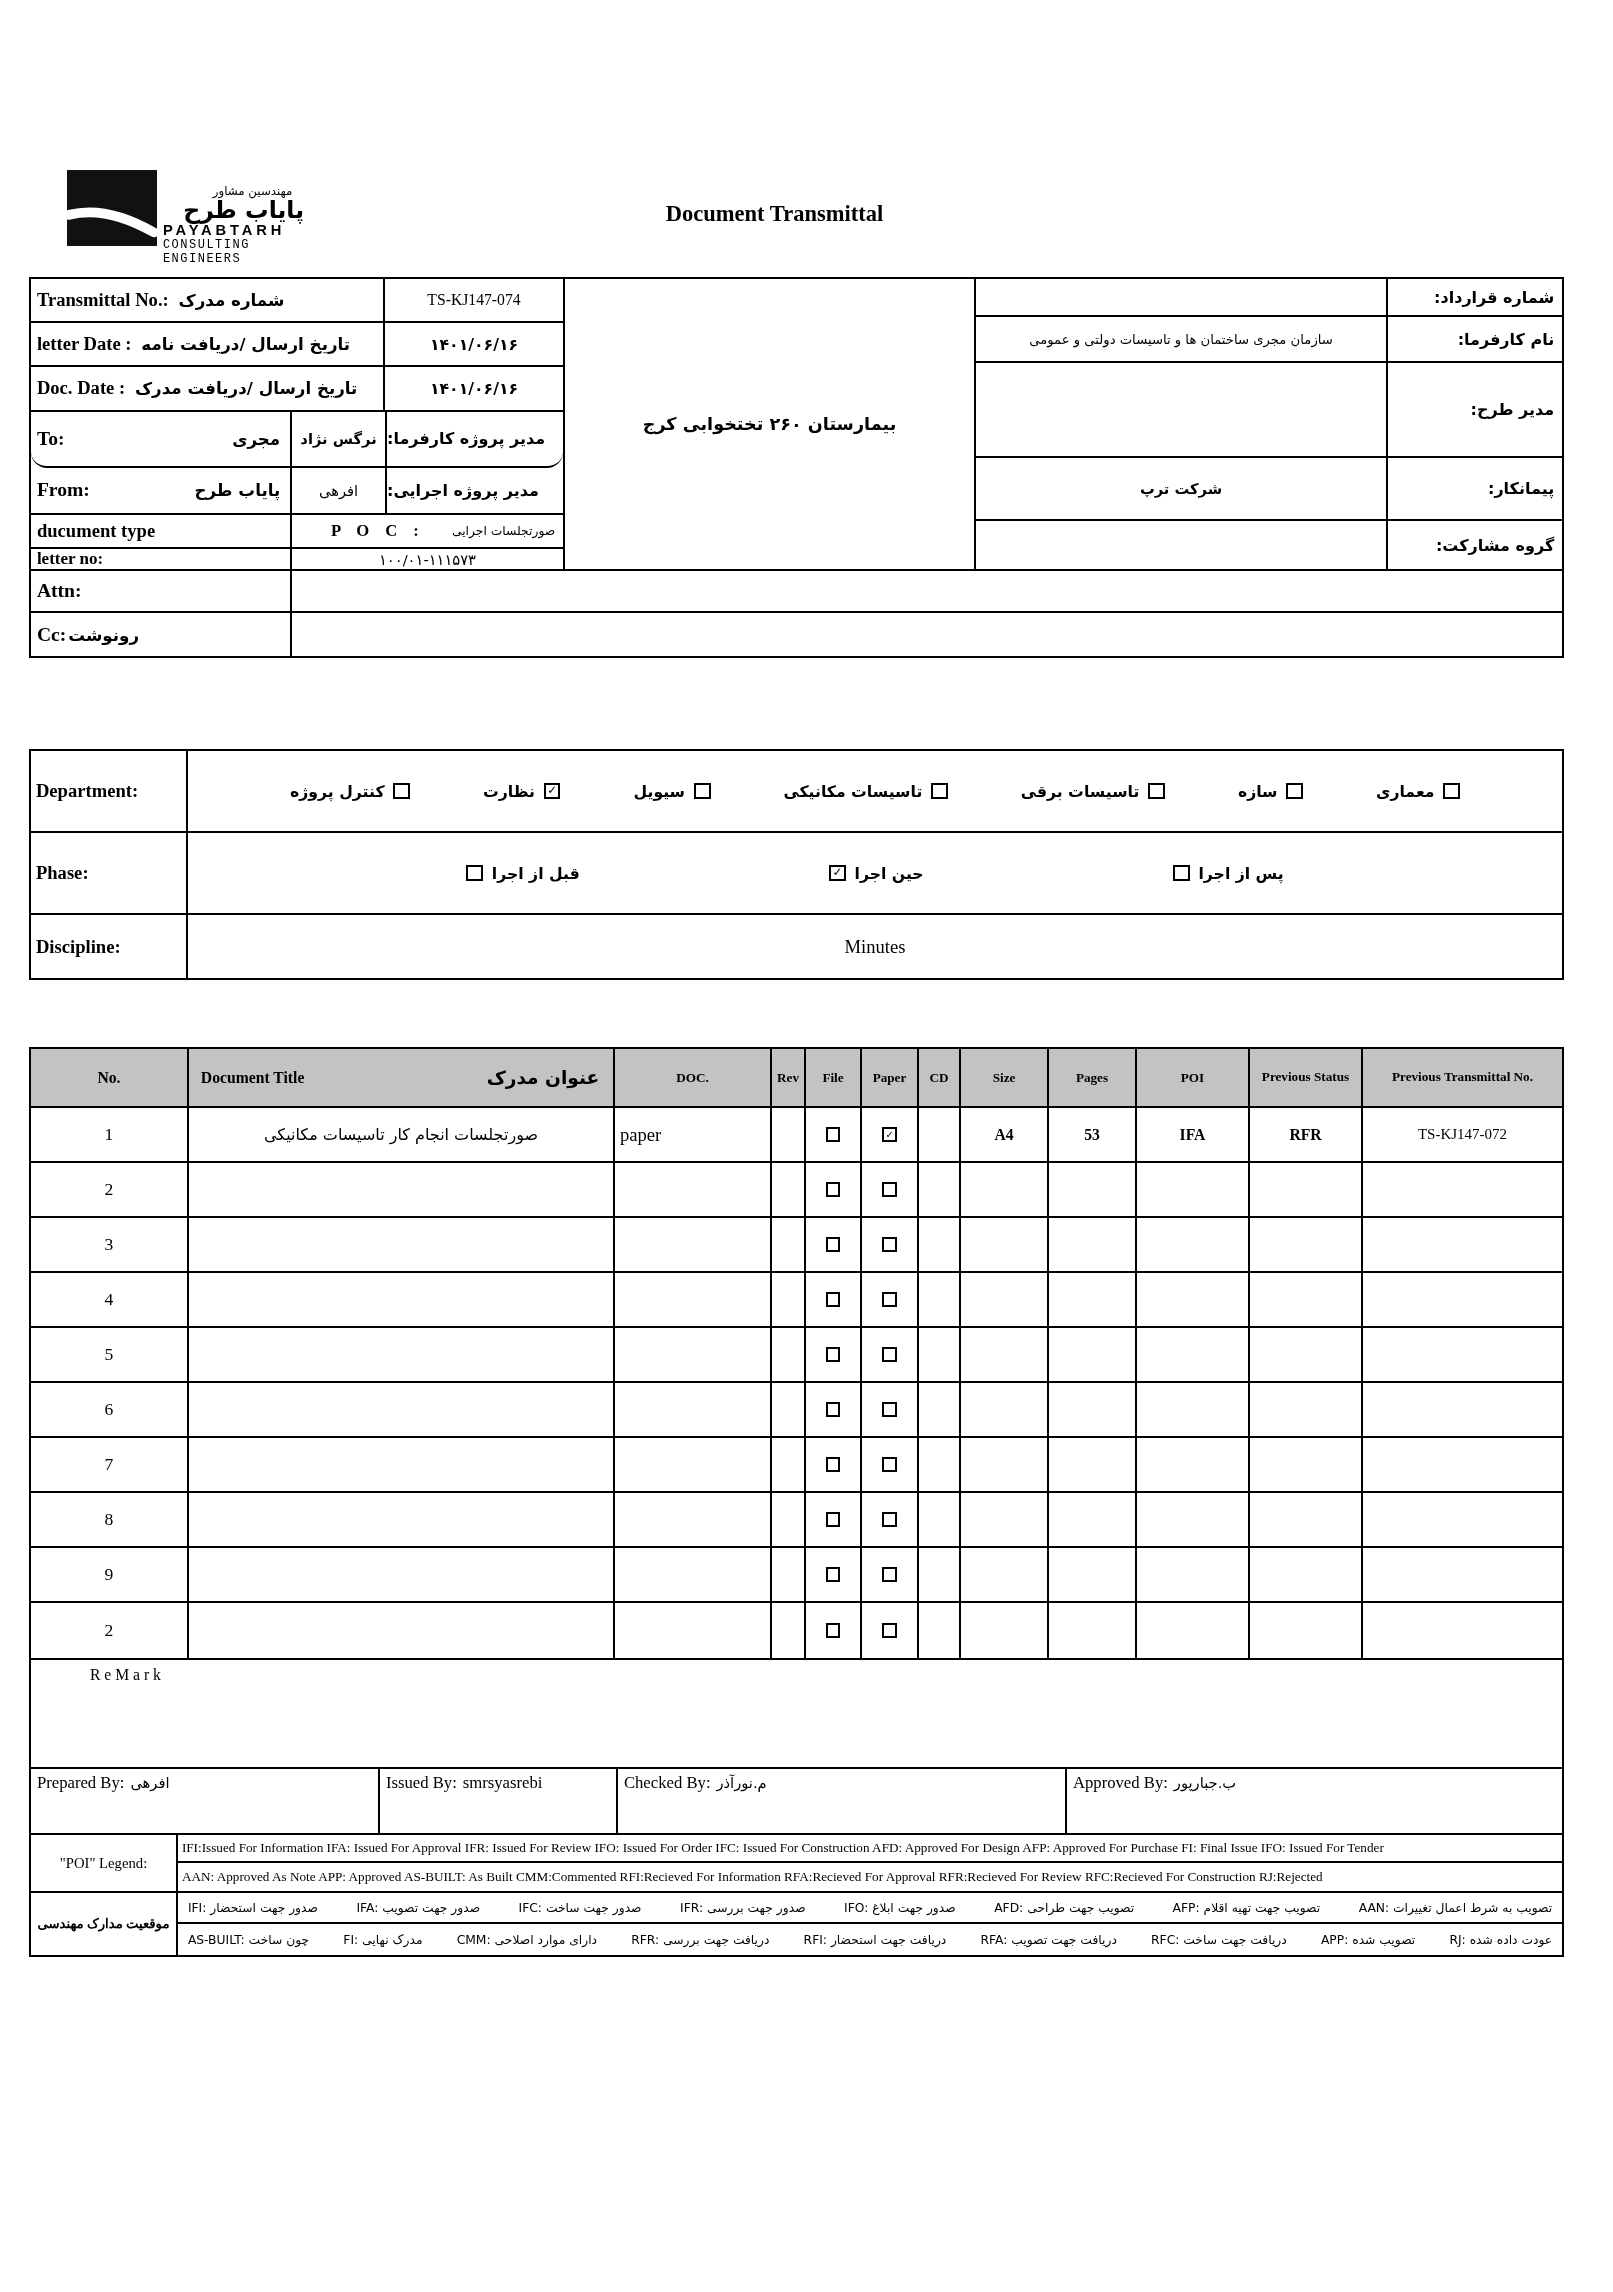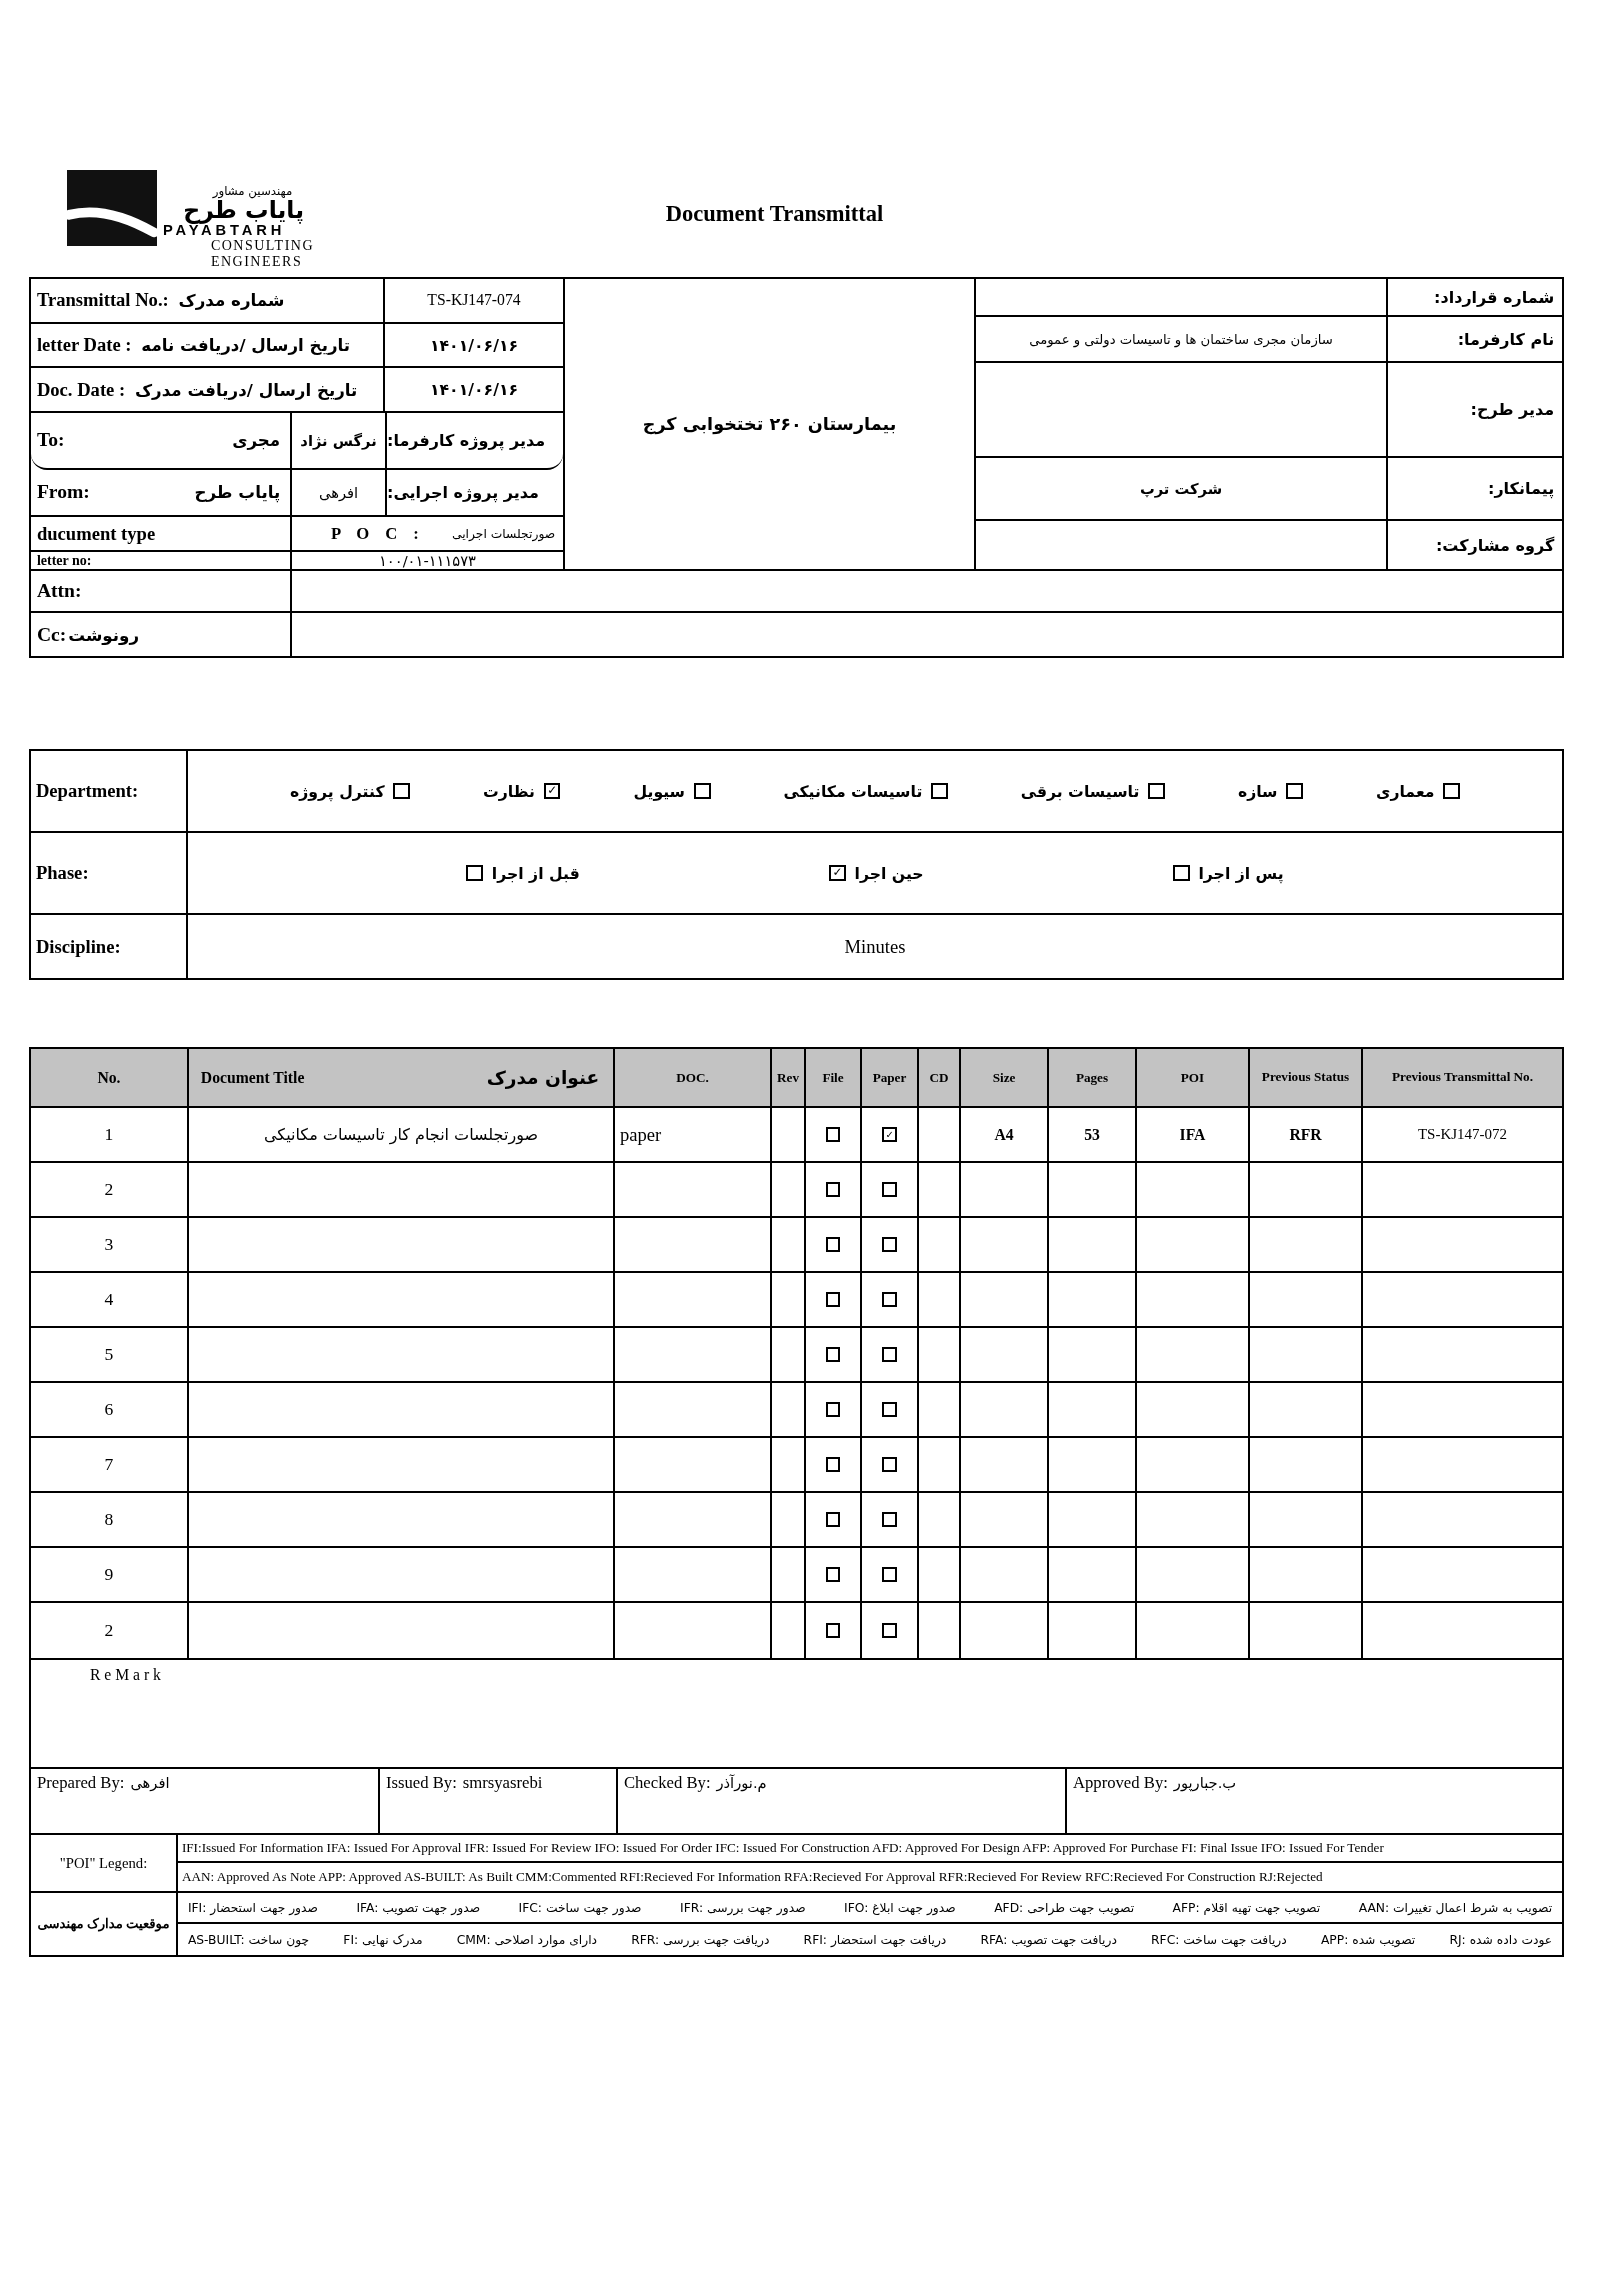--- a/index.html
+++ b/index.html
@@ -10,21 +10,21 @@
   *{box-sizing:border-box;}
 
   
   .logo-wrap{position:absolute;left:67px;top:170px;display:flex;gap:5.9px;}
   .logo-mark{width:90px;height:76px;background:#111;position:relative;overflow:hidden;flex:none;}
   .logo-mark svg{position:absolute;left:0;top:0;}
   .logo-text{display:flex;flex-direction:column;align-items:flex-start;padding-top:13.7px;width:147px;}
   .brand-tag{font-size:11.8px;align-self:flex-end;margin-right:17.6px;}
   .brand-fa{font-size:23.5px;font-weight:bold;align-self:flex-end;margin-right:5.9px;line-height:1.05;}
   .brand-en{font-size:14.7px;font-weight:bold;letter-spacing:3.9px;font-family:"Liberation Sans",sans-serif;}
-  .brand-sub{font-size:14px;letter-spacing:1.5px;font-family:Liberation Serif, serif;margin-left:48px;}
+  .brand-sub{font-size:12px;letter-spacing:1.5px;font-family:Liberation Mono, monospace;}
   .doc-title{position:absolute;left:0;top:201px;width:1549px;text-align:center;font-size:22.5px;font-weight:bold;}
 
   
   .sec{position:absolute;border:2.9px solid #000;background:#fff;}
 
   
   .tt{left:29px;top:277px;width:1535px;height:381px;display:flex;flex-direction:column;}
   .tt-main{display:flex;height:290px;flex:none;}
   .tt-left{width:534px;flex:none;border-right:2.9px solid #000;display:flex;flex-direction:column;}
   .tt-center{width:411px;flex:none;border-right:2.9px solid #000;display:flex;align-items:center;justify-content:center;text-align:center;}
@@ -188,21 +188,21 @@
           <div class="lab-cell w266">
             <span class="el">ducument type</span>
           </div>
           <div class="poc-cell grow">
             <span class="poc-code">P O C  :</span>
             <span class="fa poc-fa">صورتجلسات اجرایی</span>
           </div>
         </div>
         <div class="ttr h28">
           <div class="lab-cell w266">
-            <span class="el" style="font-size:14px;">letter no:</span>
+            <span class="el" style="font-size:17px;">letter no:</span>
           </div>
           <div class="vcell grow fa ltr" style="font-size:14.7px;">۱۰۰/۰۱-۱۱۱۵۷۳</div>
         </div>
       </div>
       <div class="tt-center">
         <span class="fa proj">بیمارستان ۲۶۰ تختخوابی کرج</span>
       </div>
       <div class="tt-right">
         <div class="ttr h39">
           <div class="rt-val"></div>

